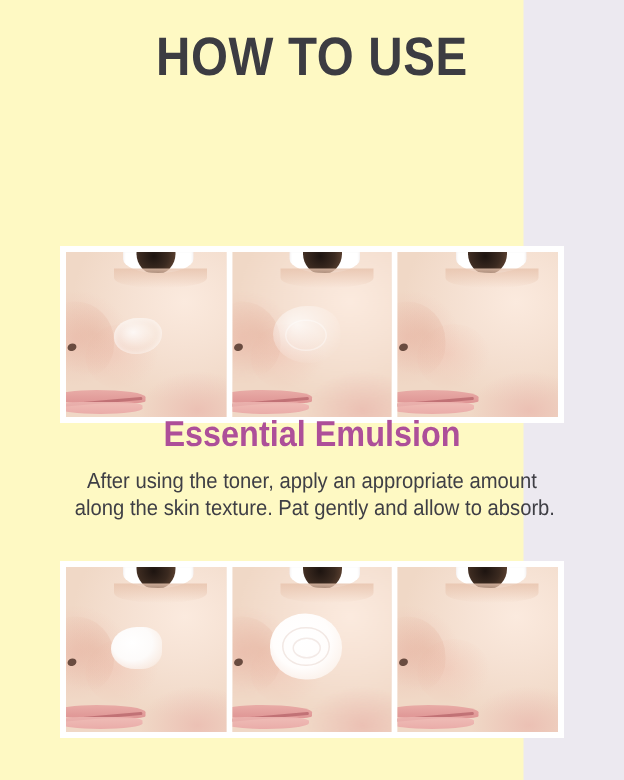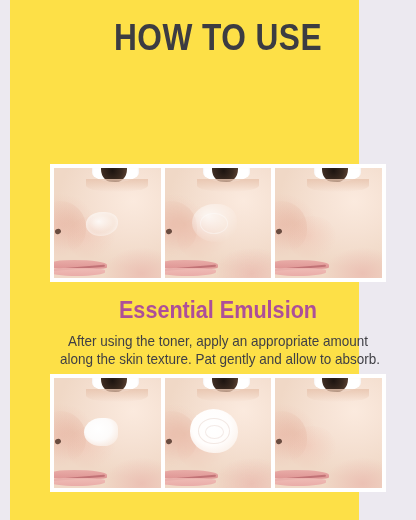--- a/index.html
+++ b/index.html
@@ -12,23 +12,22 @@
     background: #ece9f0;
     font-family: "Liberation Sans", sans-serif;
     overflow: hidden;
     position: relative;
   }
 
   .page {
     width: 349px;
     height: 520px;
     position: relative;
-    background: #fde047;
+    background: #fef9c3;
     box-sizing: border-box;
-    margin-left: 10px;
   }
 
   
   .main-title {
     position: absolute;
     top: 18px;
     left: 0;
     width: 416px;
     text-align: center;
     font-family: "Liberation Sans Narrow", "Liberation Sans", sans-serif;
@@ -41,21 +40,21 @@
     transform-origin: center center;
   }
 
   
   .section {
     position: absolute;
     left: 0;
     width: 416px;
   }
   .section-1 { top: 80px; }
-  .section-2 { top: 296px; }
+  .section-2 { top: 276px; }
 
   .section-title {
     text-align: center;
     font-family: "Liberation Sans Narrow", "Liberation Sans", sans-serif;
     font-size: 24px;
     line-height: 27px;
     font-weight: bold;
     color: #ad4f99;
     transform: scaleX(0.9);
     transform-origin: center center;

